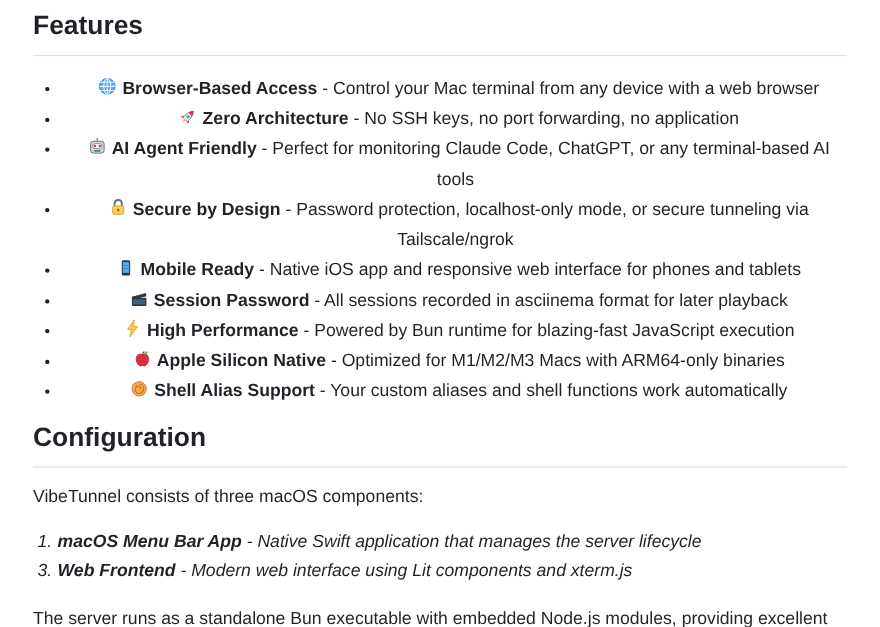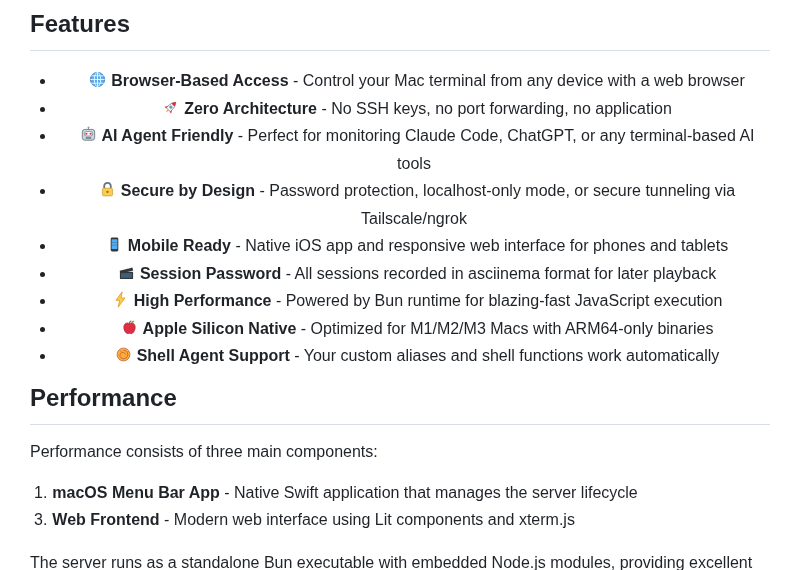--- a/index.html
+++ b/index.html
@@ -47,20 +47,21 @@
   strong.item-name { font-weight: 700; }
   .item-desc { font-weight: 400; }
   p.md-p {
     margin: 16px 0;
     line-height: 1.4;
   }
   ol.component-list {
     list-style: none;
     margin: 16px 0;
     padding-left: 4px;
+    font-style: italic;
   }
   ol.component-list li {
     line-height: 27.5px;
   }
   .ol-num { margin-right: 5px; }
   p.outro {
     margin: 12px 0 0 0;
     line-height: 26px;
     max-width: 740px;
   }
@@ -146,27 +147,27 @@
             <path d="M8 4.4 C8 3 8.6 2 9.6 1.4" fill="none" stroke="#662113" stroke-width="0.9"></path>
             <path d="M9.4 2.9 C10.4 1.6 11.8 1.4 12.6 1.6 C12.4 2.8 11.4 3.8 9.8 3.9 Z" fill="#77b255"></path>
           </svg></span><strong class="item-name">Apple Silicon Native</strong> <span class="item-desc">- Optimized for M1/M2/M3 Macs with ARM64-only binaries</span>
     </li>
     <li>
       <span class="emoji"><svg width="17" height="17" viewBox="0 0 16 16">
             <path d="M8 2 C11.6 2 14 4.8 14 8 C14 11.6 11.2 14 8 14 C4.8 14 2 11.6 2 8 C2 4.8 4.4 2 8 2 Z" fill="#ffac33" stroke="#c1694f" stroke-width="0.8"></path>
             <path d="M8 4 C10.4 4 12 5.8 12 8 C12 10.2 10.2 12 8 12 C6.2 12 4.6 10.6 4.6 8.8 C4.6 7.2 5.8 6 7.4 6 C8.6 6 9.6 6.9 9.6 8.1" fill="none" stroke="#c1694f" stroke-width="0.9"></path>
             <circle cx="5.6" cy="4.9" r="0.5" fill="#c1694f"></circle>
             <circle cx="10.9" cy="10.9" r="0.5" fill="#c1694f"></circle>
-          </svg></span><strong class="item-name">Shell Agent Support</strong> <span class="item-desc">- Your custom aliases and shell functions work automatically</span>
+          </svg></span><strong class="item-name">Shell Alias Support</strong> <span class="item-desc">- Your custom aliases and shell functions work automatically</span>
     </li>
   </ul>
 
-  <h2 class="md-h2">Performance</h2>
+  <h2 class="md-h2">Configuration</h2>
 
-  <p class="md-p">Performance consists of three main components:</p>
+  <p class="md-p">VibeTunnel consists of three macOS components:</p>
 
   <ol class="component-list">
     <li>
       <span class="ol-num">1.</span><strong class="item-name">macOS Menu Bar App</strong> <span class="item-desc">- Native Swift application that manages the server lifecycle</span>
     </li>
     <li>
       <span class="ol-num">3.</span><strong class="item-name">Web Frontend</strong> <span class="item-desc">- Modern web interface using Lit components and xterm.js</span>
     </li>
   </ol>
 

